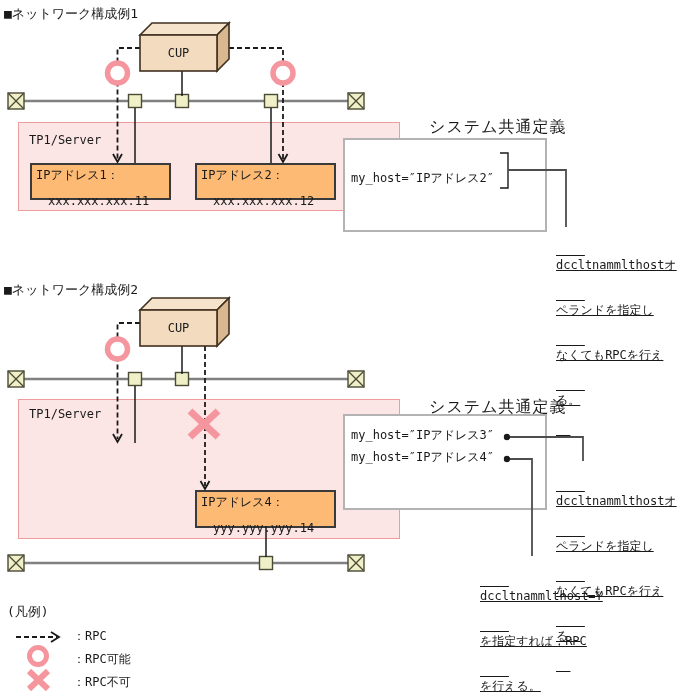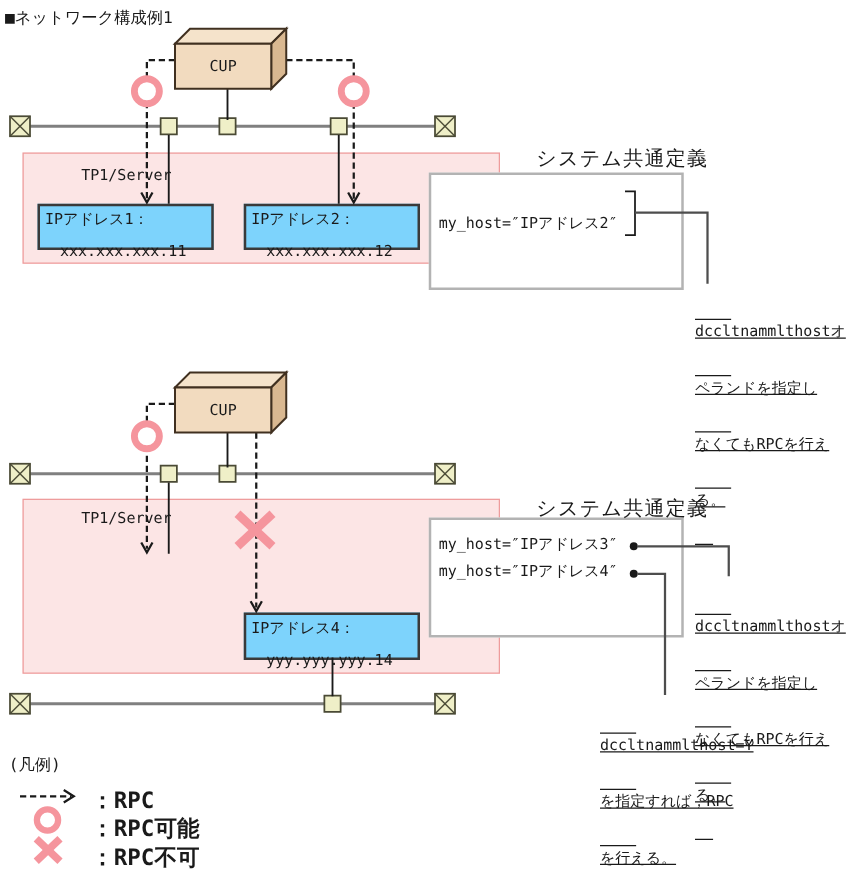--- a/index.html
+++ b/index.html
@@ -1,30 +1,30 @@
 <!DOCTYPE html>
 <html style="--ink: #1a1a1a; --accent-pink: #f5959d; --panel-pink-fill: #fce5e5; --panel-pink-border: #ee9c9c; --cup-front: #f2dbbf; --cup-top: #f5e3cb; --cup-side: #d9b891; --cup-border: #403020; --node-fill: #efefc8; --node-border: #4a4a35; --network-line: #808080; --defbox-border: #b3b3b3; --box-border: #3a3a3a; --leader: #4d4d4d;"><head>
 <meta charset="utf-8">
 <style>
   html,body{margin:0;padding:0;background:#fff;}
   .canvas{position:relative;width:680px;height:697px;background:#fff;overflow:hidden;
           font-family:"DejaVu Sans Mono","Liberation Sans",sans-serif;color:var(--ink,#1a1a1a);}
   .overlay{position:absolute;left:0;top:0;z-index:5;pointer-events:none;}
   .title{position:absolute;font-size:13px;z-index:10;white-space:pre;text-align:right;}
   .pinkbox{position:absolute;background:var(--panel-pink-fill,#fce5e5);border:1px solid var(--panel-pink-border,#ee9c9c);z-index:1;}
-  .ipbox{position:absolute;background:#7dd3fc;border:2px solid var(--box-border,#3a3a3a);z-index:2;font-size:12px;}
+  .ipbox{position:absolute;background:#fdba74;border:2px solid var(--box-border,#3a3a3a);z-index:2;font-size:12px;}
   .ipbox .l1{position:absolute;left:4px;top:2px;white-space:pre;}
   .ipbox .l2{position:absolute;left:16px;top:29px;white-space:pre;}
   .defbox{position:absolute;background:#fff;border:2px solid var(--defbox-border,#b3b3b3);z-index:2;}
   .deflabel{position:absolute;font-size:16px;letter-spacing:1px;z-index:10;white-space:pre;}
   .defline{position:absolute;font-size:12px;z-index:10;white-space:pre;}
-  .boxlabel{position:absolute;font-size:12px;z-index:10;white-space:pre;margin-left:36px;}
+  .boxlabel{position:absolute;font-size:12px;z-index:10;white-space:pre;}
   .ann{position:absolute;font-size:12px;line-height:15px;z-index:10;white-space:pre;text-decoration:underline;}
   .cuplab{position:absolute;z-index:10;font-size:12px;display:flex;align-items:center;justify-content:center;}
-  .legend-label{position:absolute;font-size:18px;z-index:10;white-space:pre;font-weight:bold;}
+  .legend-label{position:absolute;font-size:12px;z-index:10;white-space:pre;}
   
   .net{stroke:var(--network-line,#808080);stroke-width:2.4;fill:none;}
   .node{fill:var(--node-fill,#efefc8);stroke:var(--node-border,#4a4a35);stroke-width:1.4;}
   .xd{stroke:var(--node-border,#4a4a35);stroke-width:1.2;}
   .dash{stroke:var(--ink,#1a1a1a);stroke-width:1.8;fill:none;stroke-dasharray:5 3;}
   .solid{stroke:var(--ink,#1a1a1a);stroke-width:1.5;fill:none;}
   .arrow{stroke:var(--ink,#1a1a1a);stroke-width:1.8;fill:none;}
   .ring{stroke:var(--accent-pink,#f5959d);stroke-width:5.5;fill:#fff;}
   .ring2{stroke:var(--accent-pink,#f5959d);stroke-width:5;fill:#fff;}
   .xmark{stroke:var(--accent-pink,#f5959d);stroke-width:7;}
@@ -61,20 +61,21 @@
 
   <div class="ann" style="left:556px;top:228px">
     <div>dccltnammlthostオ</div>
     <div>ペランドを指定し</div>
     <div>なくてもRPCを行え</div>
     <div>る。</div>
   </div>
 
   <div class="cuplab" style="left:140px;top:35px;width:77px;height:36px">CUP</div>
 
+  <div class="title" style="left:4px;top:281px">■ネットワーク構成例2</div>
 
   <div class="pinkbox" style="left:18px;top:399px;width:380px;height:138px"></div>
   <div class="boxlabel" style="left:29px;top:407px">TP1/Server</div>
 
   <div class="ipbox" style="left:195px;top:490px;width:137px;height:34px">
     <div class="l1">IPアドレス4：</div>
     <div class="l2">yyy.yyy.yyy.14</div>
   </div>
 
   <div class="deflabel" style="left:429px;top:397px">システム共通定義</div>

